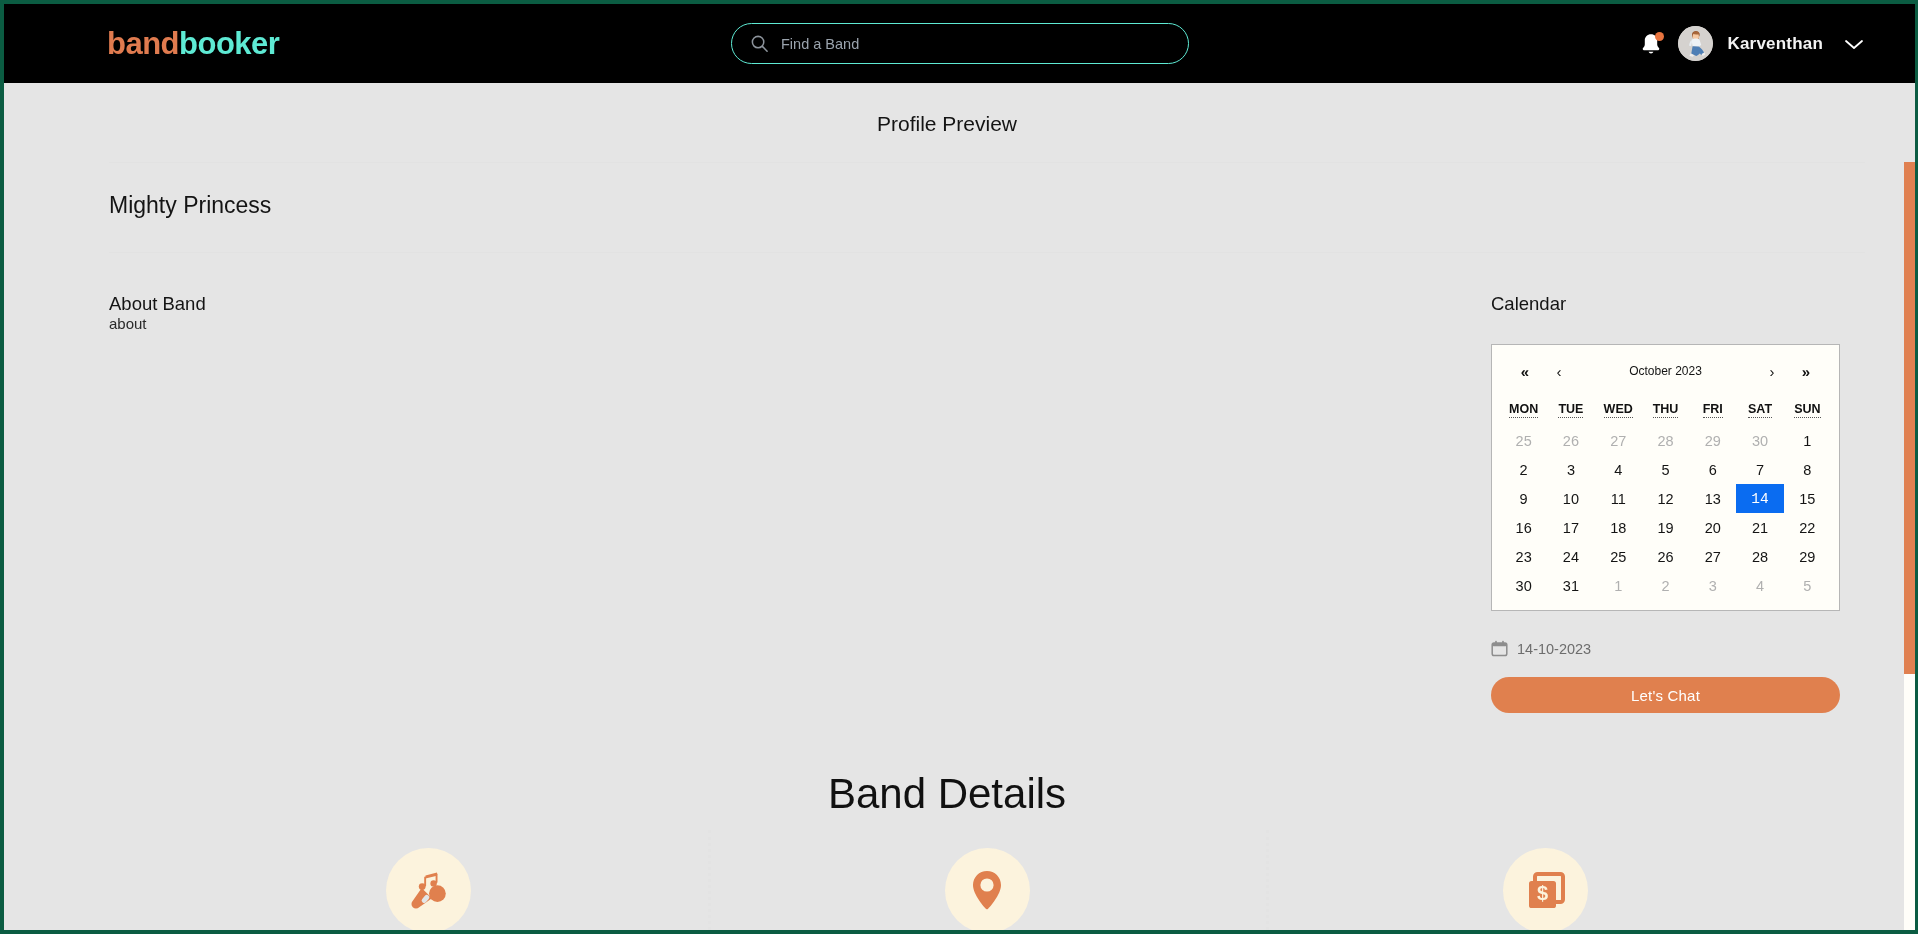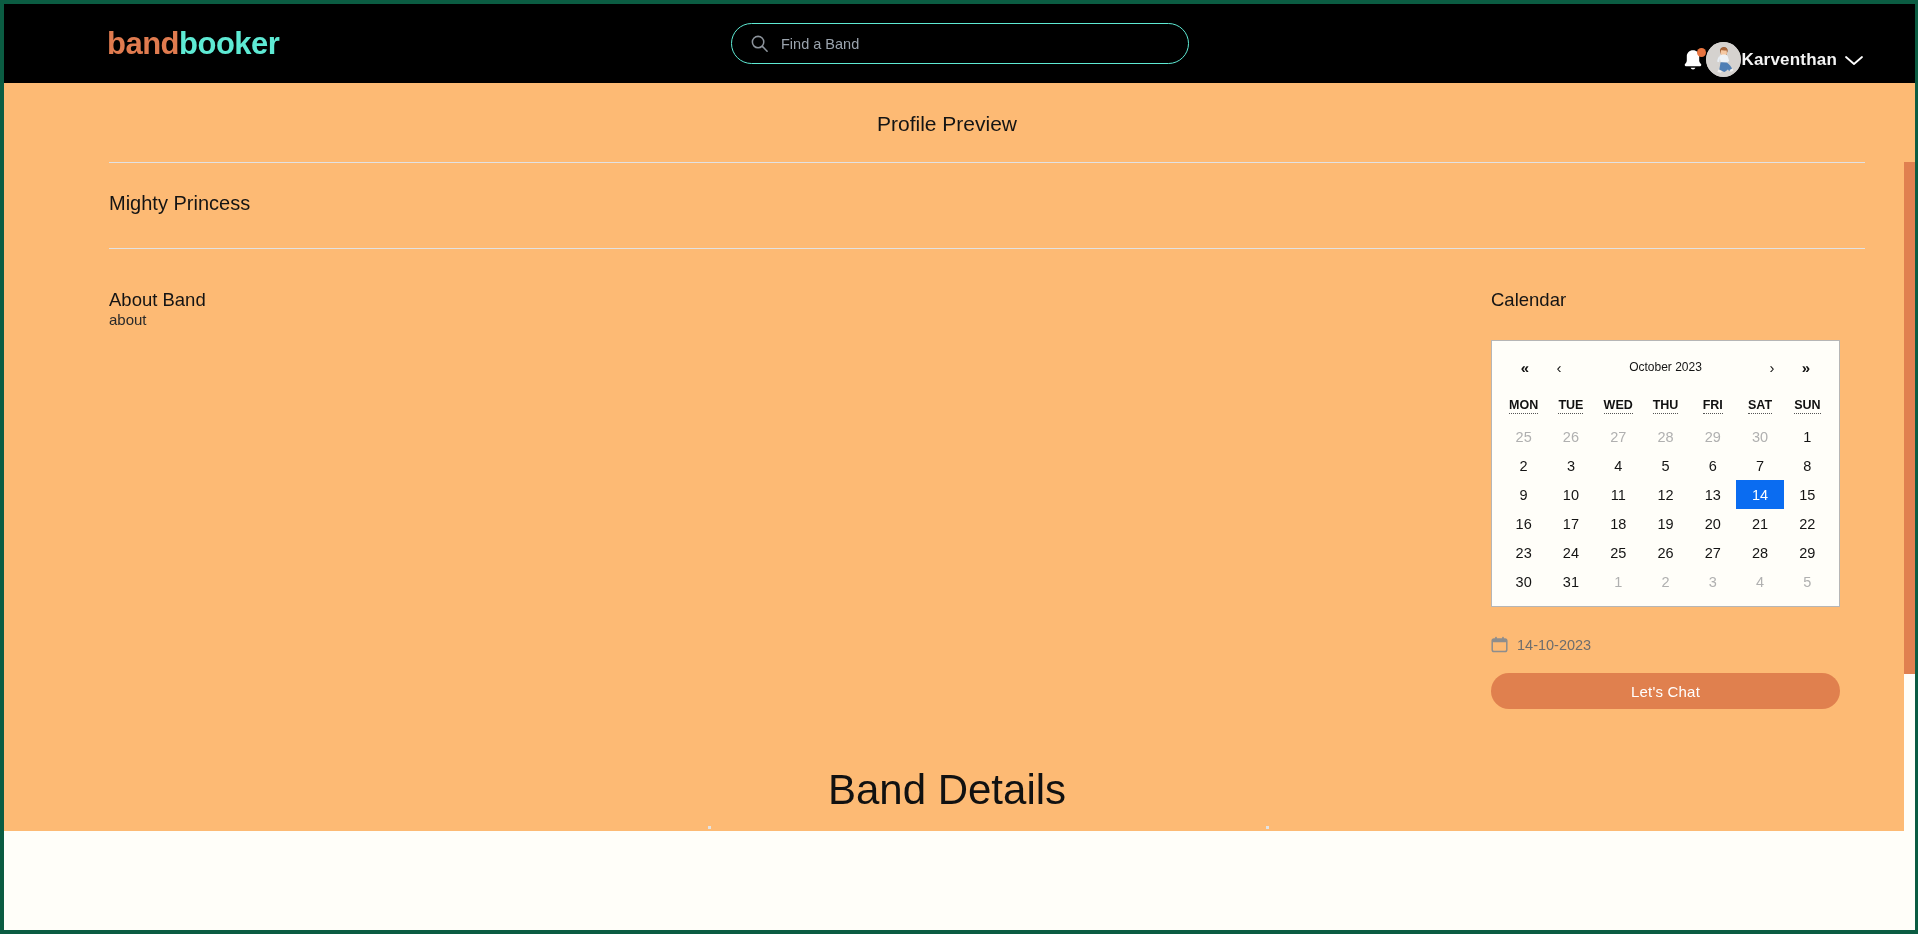--- a/index.html
+++ b/index.html
@@ -77,24 +77,25 @@
     color: #e9e9e9;
     font-family: "Liberation Sans", sans-serif;
     font-size: 14.5px;
     height: 100%;
   }
   .search-input::placeholder { color: #9aa3ad; opacity: 1; }
 
   .nav-right {
     position: absolute;
     right: 50px;
-    top: 16px;
+    top: 0;
     height: 79px;
     display: flex;
     align-items: center;
+    gap: 14px;
   }
   .bell {
     position: relative;
     width: 26px;
     height: 28px;
     cursor: pointer;
   }
   .bell svg { display: block; }
   .bell .dot {
     position: absolute;
@@ -122,42 +123,42 @@
   }
   .chev {
     width: 22px; height: 14px;
     margin-left: 6px;
     cursor: pointer;
   }
 
   
   .page {
     position: relative;
-    height: 748px;
-    background: #fdba74;
+    height: 847px;
+    background: #e5e5e5;
     overflow: hidden;
   }
 
   .preview-title {
     text-align: center;
     font-size: 21px;
     color: #141414;
     font-weight: normal;
     padding-top: 29px;
     margin-left: -25px;
   }
 
   .rule {
     height: 1px;
     background: #e2e2e2;
     margin: 26px 50px 0 105px;
   }
 
   .band-name {
-    font-size: 20px;
+    font-size: 23px;
     color: #141414;
     font-weight: normal;
     margin: 29px 0 0 105px;
   }
 
   .rule2 {
     height: 1px;
     background: #e2e2e2;
     margin: 33px 50px 0 105px;
   }
@@ -451,21 +452,21 @@
                   <td>6</td>
                   <td>7</td>
                   <td>8</td>
                 </tr>
                 <tr>
                   <td>9</td>
                   <td>10</td>
                   <td>11</td>
                   <td>12</td>
                   <td>13</td>
-                  <td class="sel" style="background: rgb(10, 108, 241);">14</td>
+                  <td class="sel" style="background: rgb(10, 108, 241); font-family: Liberation Mono, monospace;">14</td>
                   <td>15</td>
                 </tr>
                 <tr>
                   <td>16</td>
                   <td>17</td>
                   <td>18</td>
                   <td>19</td>
                   <td>20</td>
                   <td>21</td>
                   <td>22</td>

